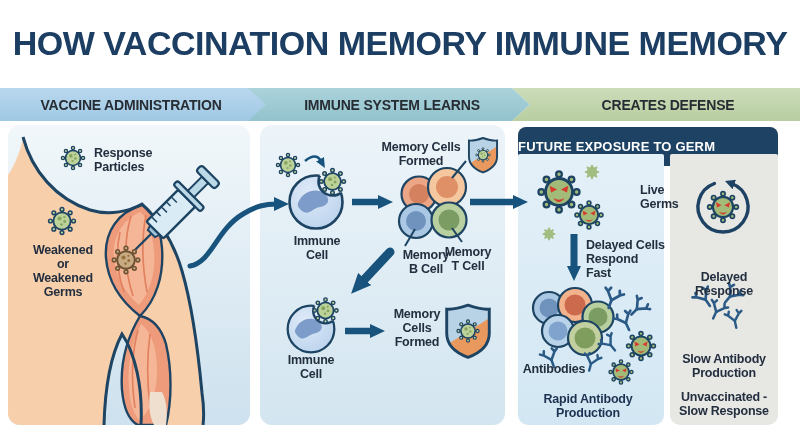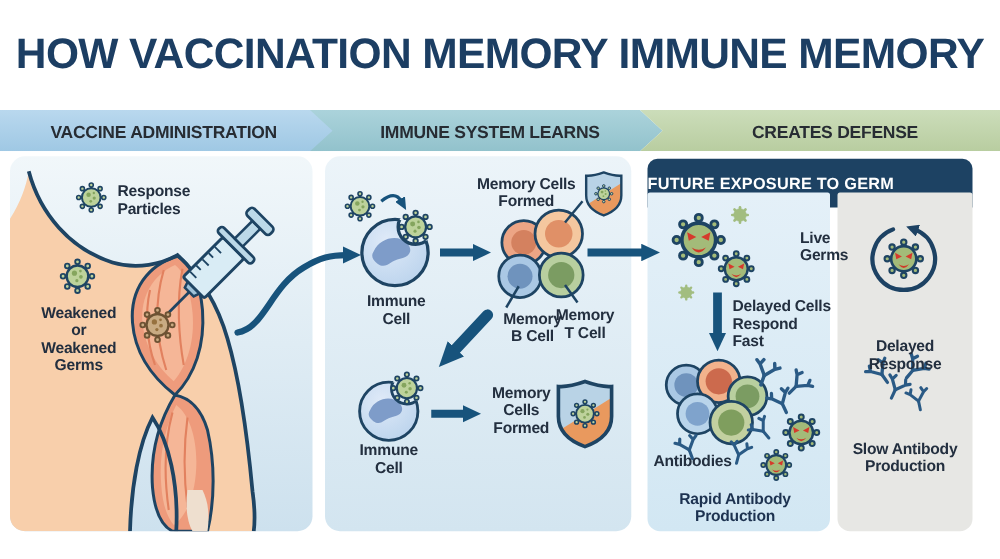--- a/index.html
+++ b/index.html
@@ -311,13 +311,14 @@
   <div class="lbl" style="left:441px;top:245px;width:54px;text-align:center;">Memory T Cell</div>
   <div class="lbl" style="left:280px;top:353px;width:62px;">Immune Cell</div>
   <div class="lbl" style="left:390px;top:307px;width:54px;">Memory Cells Formed</div>
 
   <div class="lbl" style="left:610px;top:183px;width:46px;text-align:left;margin-left:30px;">Live Germs</div>
   <div class="lbl" style="left:586px;top:238px;width:80px;text-align:left;">Delayed Cells Respond Fast</div>
   <div class="lbl" style="left:518px;top:362px;width:72px;">Antibodies</div>
   <div class="lbl" style="left:524px;top:392px;width:128px;color:#1d3250;">Rapid Antibody Production</div>
   <div class="lbl" style="left:688px;top:236px;width:72px;margin-top:34px;">Delayed Response</div>
   <div class="lbl" style="left:676px;top:320px;width:96px;margin-top:32px;">Slow Antibody Production</div>
+  <div class="lbl" style="left:672px;top:390px;width:104px;">Unvaccinated - Slow Response</div>
 </div>
 
 </body></html>

